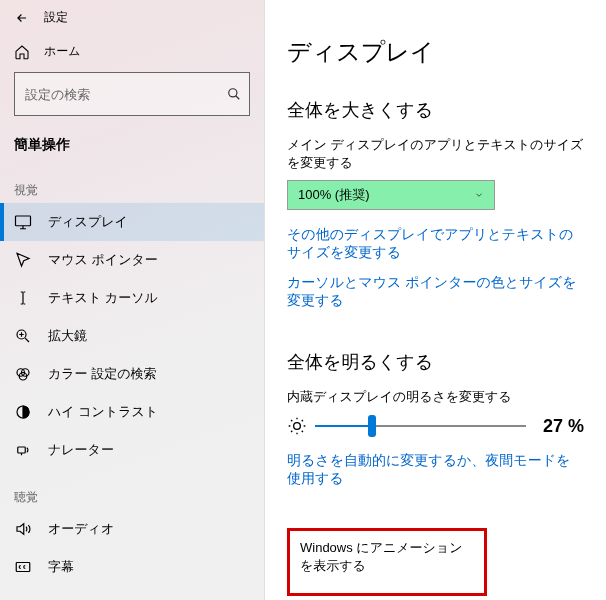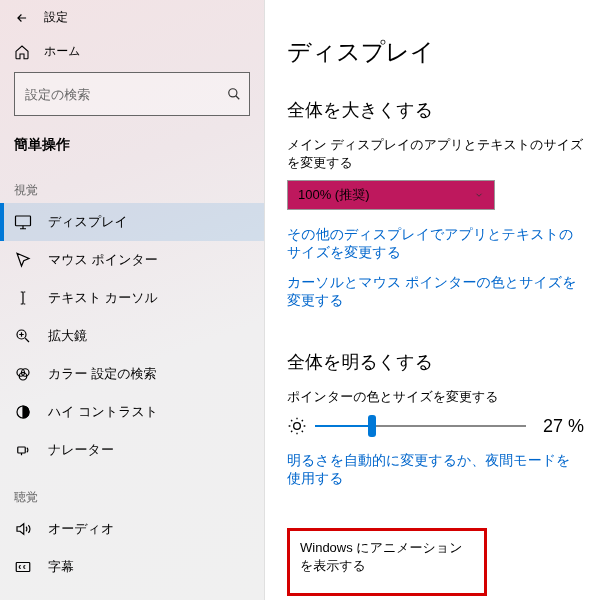--- a/index.html
+++ b/index.html
@@ -16,25 +16,25 @@
 .cat-label { padding: 10px 14px 8px; font-size: 14px; font-weight: 600; color: #000; }
 .group-label { padding: 20px 14px 4px; font-size: 12px; color: #666; }
 .nav-item { display: flex; align-items: center; padding: 10px 14px; font-size: 13px; color: #000; cursor: pointer; position: relative; }
 .nav-item.selected { background: rgba(0,120,215,0.12); }
 .nav-item.selected::before { content: ""; position: absolute; left: 0; top: 0; bottom: 0; width: 4px; background: #0078d7; }
 .nav-item .i { width: 18px; height: 18px; display: inline-flex; align-items: center; justify-content: center; margin-right: 16px; color: #000; }
 .main { flex: 1; padding: 36px 22px 12px 22px; overflow-y: auto; }
 .page-title { font-size: 24px; font-weight: 400; color: #000; margin-bottom: 30px; }
 .sect-h { font-size: 18px; font-weight: 400; color: #000; margin-bottom: 14px; }
 .desc { font-size: 13px; color: #000; margin-bottom: 8px; }
-.dropdown { border: 1px solid #999; height: 30px; width: 208px; display: flex; align-items: center; justify-content: space-between; padding: 0 10px; font-size: 13px; margin-bottom: 16px; cursor: pointer; background: #be185d; }
+.dropdown { border: 1px solid #999; height: 30px; width: 208px; display: flex; align-items: center; justify-content: space-between; padding: 0 10px; font-size: 13px; margin-bottom: 16px; cursor: pointer; background: #86efac; }
 .dropdown .chev { font-size: 10px; color: #333; }
 .link { font-size: 14px; color: #0066cc; margin-bottom: 12px; cursor: pointer; display: block; }
 .hr-spacer { height: 28px; }
-.slider-row { display: flex; align-items: center; gap: 8px; margin-bottom: 14px; }
+.slider-row { display: flex; align-items: center; gap: 8px; margin-bottom: 14px; font-weight: bold; }
 .sun { color: #000; }
 .slider { position: relative; flex: 1; height: 24px; display: flex; align-items: center; }
 .slider-track { width: 100%; height: 2px; background: #888; position: relative; }
 .slider-fill { position: absolute; left: 0; top: 0; bottom: 0; background: #0078d7; }
 .slider-thumb { position: absolute; width: 8px; height: 22px; background: #0078d7; top: -10px; transform: translateX(-50%); border-radius: 3px; }
 .slider-val { font-size: 18px; color: #000; min-width: 50px; text-align: right; }
 .toggle-block { margin-bottom: 16px; }
 .toggle-label { font-size: 13px; color: #000; margin-bottom: 8px; }
 .highlight-box { border: 3px solid #d40000; padding: 8px 10px 10px; margin-bottom: 14px; width: 200px; }
 .highlight-box .toggle-block { margin-bottom: 0; }
@@ -174,21 +174,21 @@
           <path d="M6 9l6 6 6-6"></path>
         </svg>
     </span>
   </div>
   <a class="link">その他のディスプレイでアプリとテキストのサイズを変更する</a>
   <a class="link">カーソルとマウス ポインターの色とサイズを変更する</a>
 
   <div class="hr-spacer"></div>
 
   <h2 class="sect-h">全体を明るくする</h2>
-  <p class="desc">ポインターの色とサイズを変更する</p>
+  <p class="desc">内蔵ディスプレイの明るさを変更する</p>
   <div class="slider-row">
     <span class="sun">
       <svg width="20" height="20" viewBox="0 0 24 24" fill="none" stroke="#000" stroke-width="1.6">
           <circle cx="12" cy="12" r="4"></circle>
           <path d="M12 2v2M12 20v2M20 12h2M2 12h2M17.7 6.3l1.4-1.4M4.9 19.1l1.4-1.4M17.7 17.7l1.4 1.4M4.9 4.9l1.4 1.4"></path>
         </svg>
     </span>
     <div class="slider">
       <div class="slider-track">
         <div class="slider-fill" style="width:27%"></div>

